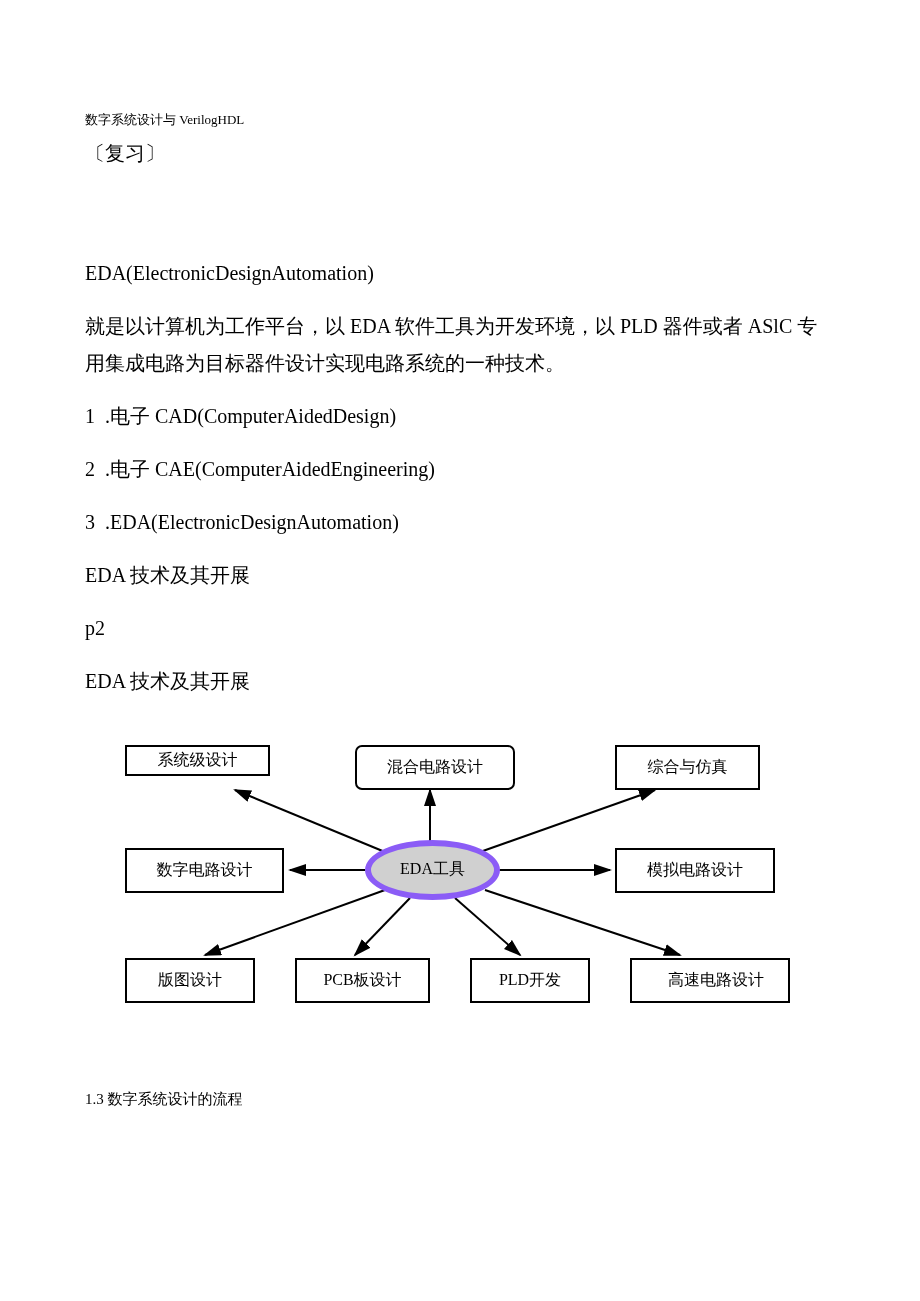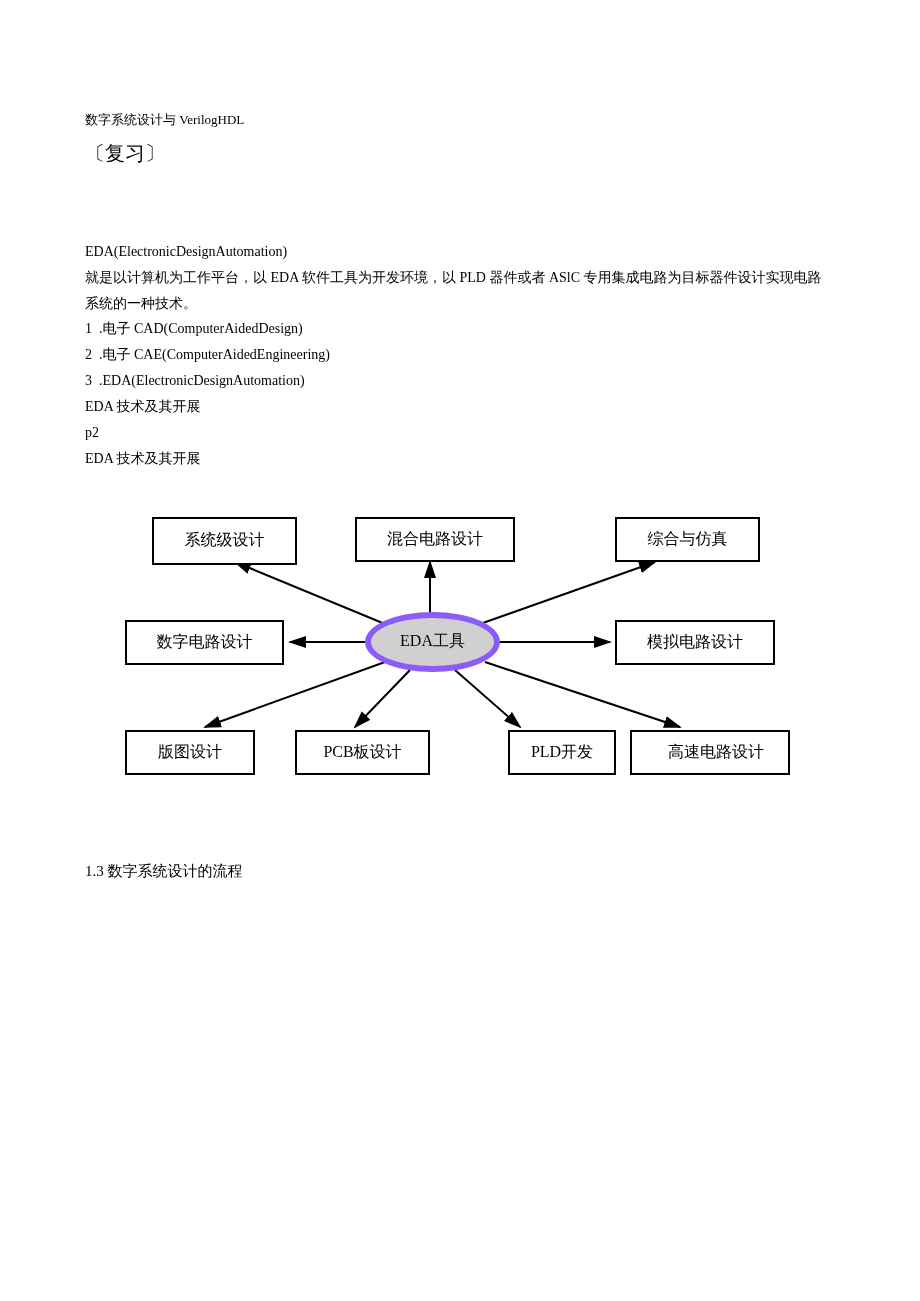--- a/index.html
+++ b/index.html
@@ -20,22 +20,23 @@
     margin-bottom: 6px;
   }
   .subtitle-line {
     font-size: 20px;
     line-height: 1.6;
   }
   .gap1 {
     height: 70px;
   }
   .body-line {
-    font-size: 14px;
+    font-size: 20px;
     line-height: 1.85;
+    margin-top: 16px;
   }
   .diagram-area {
     position: relative;
     width: 750px;
     height: 290px;
     margin-top: 40px;
     margin-left: 15px;
   }
   .node-box {
     position: absolute;
@@ -112,28 +113,28 @@
       <line x1="330" y1="105" x2="330" y2="50" stroke="#000" stroke-width="2" marker-end="url(#ah)"></line>
       <line x1="380" y1="112" x2="555" y2="50" stroke="#000" stroke-width="2" marker-end="url(#ah)"></line>
       <line x1="265" y1="130" x2="190" y2="130" stroke="#000" stroke-width="2" marker-end="url(#ah)"></line>
       <line x1="398" y1="130" x2="510" y2="130" stroke="#000" stroke-width="2" marker-end="url(#ah)"></line>
       <line x1="285" y1="150" x2="105" y2="215" stroke="#000" stroke-width="2" marker-end="url(#ah)"></line>
       <line x1="310" y1="158" x2="255" y2="215" stroke="#000" stroke-width="2" marker-end="url(#ah)"></line>
       <line x1="355" y1="158" x2="420" y2="215" stroke="#000" stroke-width="2" marker-end="url(#ah)"></line>
       <line x1="385" y1="150" x2="580" y2="215" stroke="#000" stroke-width="2" marker-end="url(#ah)"></line>
     </svg>
 
-    <div class="node-box" style="left:25px;  top:5px;  width:145px; height:48px;margin-left:27px;">系统级设计</div>
-    <div class="node-box" style="left:255px; top:5px;  width:160px; height:45px;">混合电路设计</div>
+    <div class="node-box" style="left:25px;  top:5px;  width:145px; height:31px;">系统级设计</div>
+    <div class="node-box" style="left:255px; top:5px;  width:160px; height:45px;border-radius:7px;">混合电路设计</div>
     <div class="node-box" style="left:515px; top:5px;  width:145px; height:45px;">综合与仿真</div>
 
     <div class="node-box" style="left:25px;  top:108px; width:159px; height:45px;">数字电路设计</div>
     <div class="center-ellipse" style="left:265px; top:100px; width:135px; height:60px;">EDA工具</div>
     <div class="node-box" style="left:515px; top:108px; width:160px; height:45px;">模拟电路设计</div>
 
     <div class="node-box" style="left:25px;  top:218px; width:130px; height:45px;">版图设计</div>
     <div class="node-box" style="left:195px; top:218px; width:135px; height:45px;">PCB板设计</div>
-    <div class="node-box" style="left:370px; top:218px; width:108px; height:45px;margin-left:38px;">PLD开发</div>
+    <div class="node-box" style="left:370px; top:218px; width:120px; height:45px;">PLD开发</div>
     <div class="node-box" style="left:530px; top:218px; width:160px; height:45px;padding-left:20px;">高速电路设计</div>
   </div>
 
   <div class="section-after">1.3 数字系统设计的流程</div>
 </div>
 
 </body></html>

